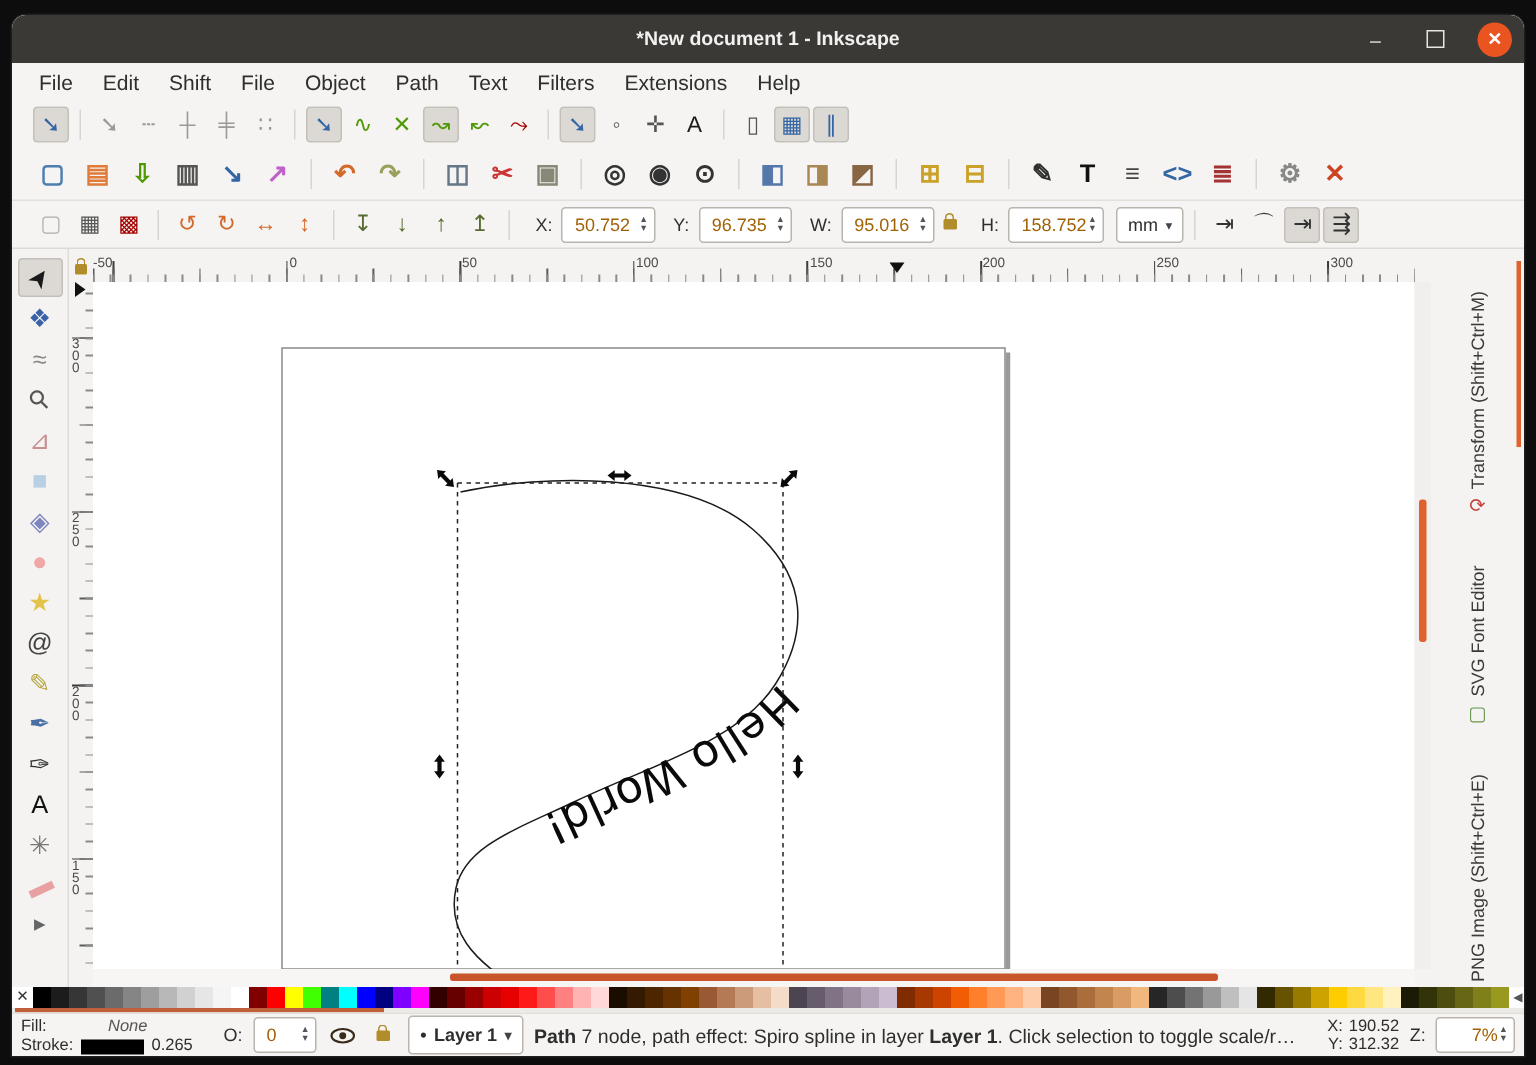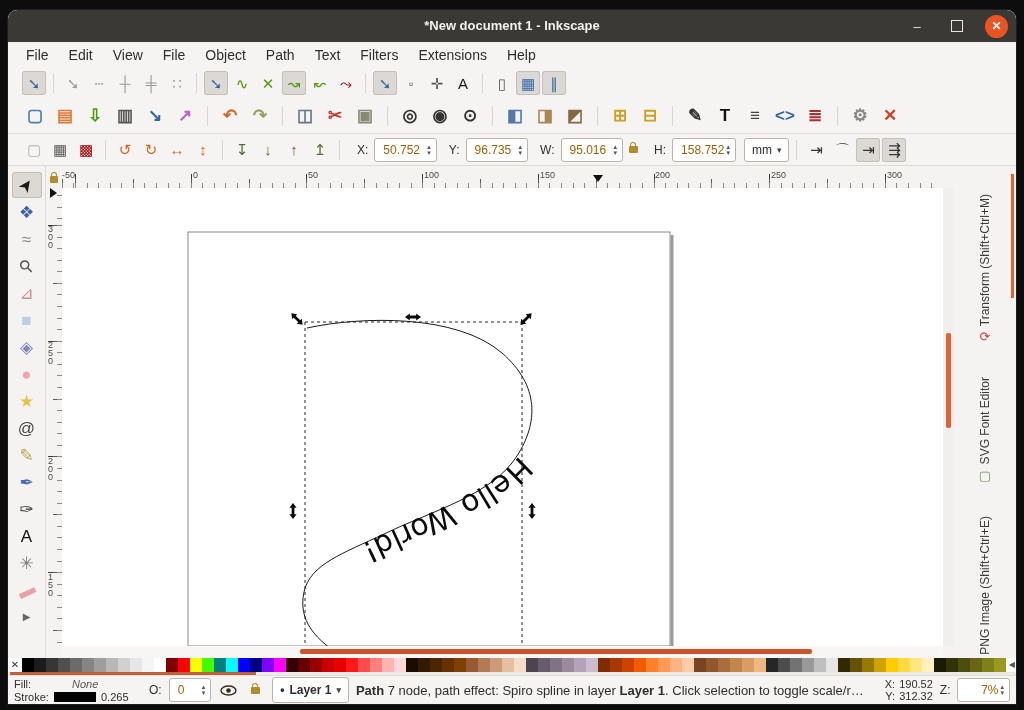--- a/index.html
+++ b/index.html
@@ -81,21 +81,21 @@
   .palette-row{position:absolute;left:0;top:648px;width:1008px;height:14px;background:#fdfdfd;display:flex;overflow:hidden}
   .swatch{width:12px;height:14px;flex:0 0 auto}
   .swatch.none{background:#fff;color:#333;font-size:10px;line-height:14px;text-align:center;width:14px}
   .pal-arrow{position:absolute;right:1px;top:648px;font-size:8px;color:#555;height:14px;line-height:14px}
   .pal-scroll{position:absolute;left:0;top:662px;width:1008px;height:3px;background:#eceae7}
   .pal-thumb{position:absolute;left:2px;top:0;width:246px;height:3px;background:#c0603a}
   
   .statusbar{position:absolute;left:0;top:665px;width:1008px;height:29px;background:#f5f4f2;display:flex;align-items:center;
              padding:0 6px;box-sizing:border-box;gap:7px;border-top:1px solid #e2dfdb}
   .fs-block{display:flex;flex-direction:column;justify-content:center;gap:1px;width:128px;flex:0 0 auto}
-  .fs-row{display:flex;align-items:center;height:12px}
+  .fs-row{display:flex;align-items:flex-end;height:12px}
   .fs-lab{font-size:11px;color:#2e2e2e;width:40px}
   .fs-none{font-size:11px;font-style:italic;color:#555;margin-left:18px}
   .stroke-swatch{width:42px;height:10px;background:#000;display:inline-block}
   .fs-val{font-size:11px;color:#2e2e2e;margin-left:5px}
   .o-lab{font-size:12px;color:#2e2e2e}
   .spin.small .spin-val{min-width:22px}
   .sb-icon{display:flex;align-items:center;justify-content:center;width:20px;height:20px}
   .layer-dd{height:24px;background:#fff;border:1px solid #b9b4ae;border-radius:3px;display:flex;align-items:center;
             gap:5px;padding:0 7px;font-size:12px;color:#2e2e2e;font-weight:bold;flex:0 0 auto}
   .status-msg{flex:1;font-size:13px;color:#2e2e2e;white-space:nowrap;overflow:hidden}
@@ -120,21 +120,21 @@
         </div>
       <div class="wbtn close">
           <span>✕</span>
         </div>
     </div>
   </div>
 
   <div class="menubar" id="menubar">
       <div class="menu-item">File</div>
       <div class="menu-item">Edit</div>
-      <div class="menu-item">View</div>
+      <div class="menu-item">Shift</div>
       <div class="menu-item">File</div>
       <div class="menu-item">Object</div>
       <div class="menu-item">Path</div>
       <div class="menu-item">Text</div>
       <div class="menu-item">Filters</div>
       <div class="menu-item">Extensions</div>
       <div class="menu-item">Help</div>
     </div>
   <div class="bar" id="snapbar">
       <div class="tbtn pressed">

